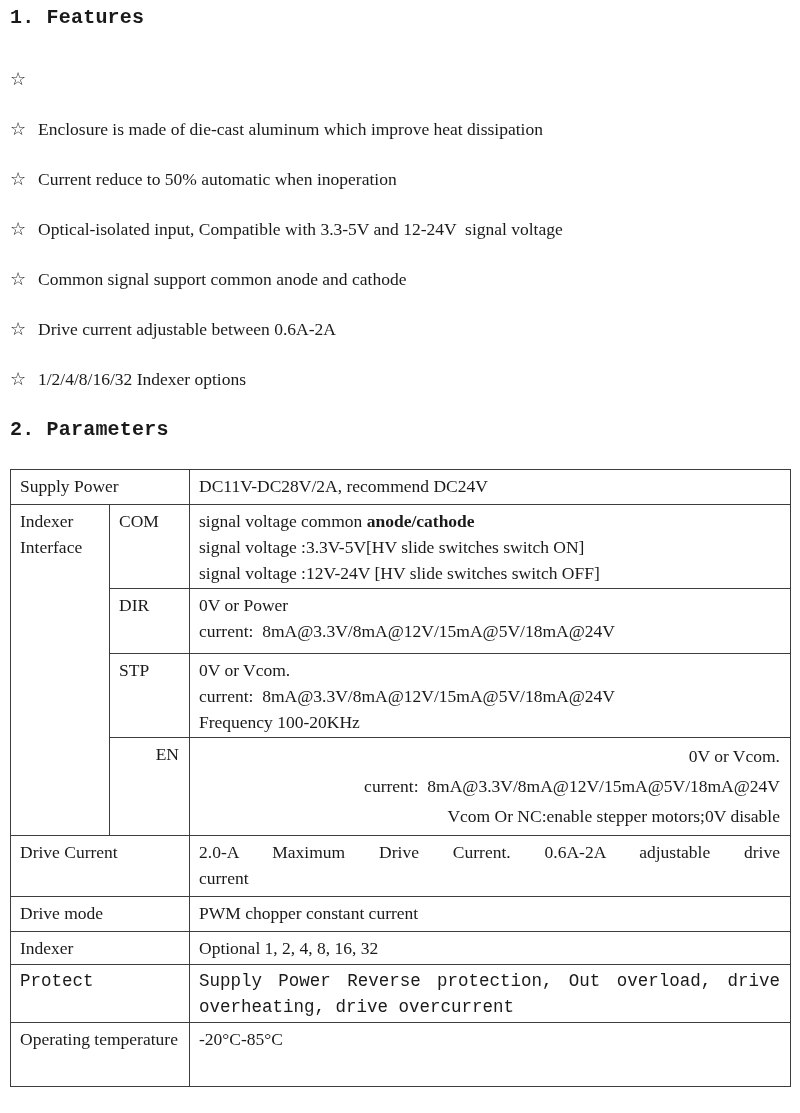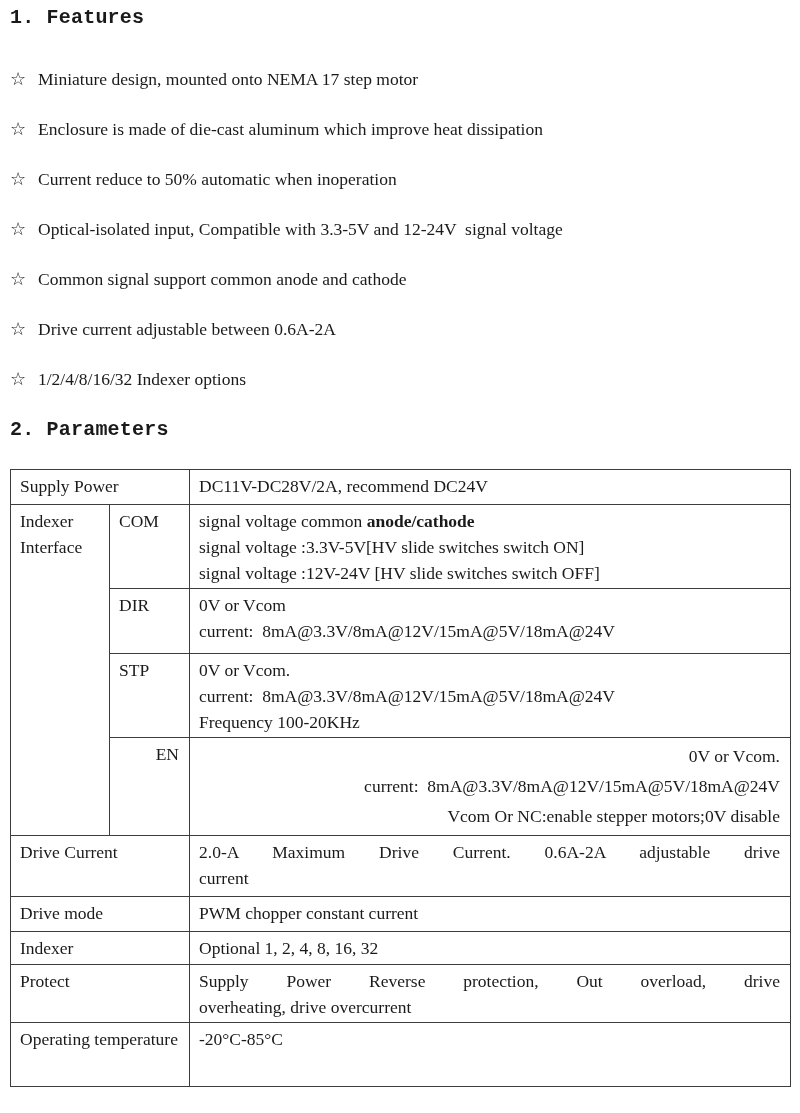--- a/index.html
+++ b/index.html
@@ -78,35 +78,34 @@
     text-align-last: justify;
   }
   tr.r-supply   { height: 35px; padding-left: 40px; }
   tr.r-com      { height: 74px; }
   tr.r-dir      { height: 65px; }
   tr.r-stp      { height: 84px; }
   tr.r-en       { height: 98px; text-align: right; }
   tr.r-dcur     { height: 61px; margin-left: 44px; }
   tr.r-dmode    { height: 35px; }
   tr.r-indexer  { height: 33px; }
-  tr.r-protect  { height: 58px; }
+  tr.r-protect  { height: 58px; font-family: Liberation Mono, monospace; }
   tr.r-optemp   { height: 64px; margin-left: 12px; }
   td.en-cell .ln { line-height: 30px; }
 </style>
 </head>
 <body>
 
 <div class="page">
 
   <h1 class="sec-heading">1. Features</h1>
 
   <ul class="features-list">
     <li>
       <span class="star">☆</span>
-      <span class="feature-text">Miniature design, mounted onto NEMA 17 step motor</span>
     </li>
     <li>
       <span class="star">☆</span>
       <span class="feature-text">Enclosure is made of die-cast aluminum which improve heat dissipation</span>
     </li>
     <li>
       <span class="star">☆</span>
       <span class="feature-text">Current reduce to 50% automatic when inoperation</span>
     </li>
     <li>
@@ -150,21 +149,21 @@
       <td>
         <div class="ln"><span>signal voltage common </span><b>anode/cathode</b></div>
         <div class="ln">signal voltage :3.3V-5V[HV slide switches switch ON]</div>
         <div class="ln">signal voltage :12V-24V [HV slide switches switch OFF]</div>
       </td>
     </tr>
 
     <tr class="r-dir">
       <td>DIR</td>
       <td>
-        <div class="ln">0V or Vcom</div>
+        <div class="ln">0V or Power</div>
         <div class="ln">current:  8mA@3.3V/8mA@12V/15mA@5V/18mA@24V</div>
       </td>
     </tr>
 
     <tr class="r-stp">
       <td>STP</td>
       <td>
         <div class="ln">0V or Vcom.</div>
         <div class="ln">current:  8mA@3.3V/8mA@12V/15mA@5V/18mA@24V</div>
         <div class="ln">Frequency 100-20KHz</div>

